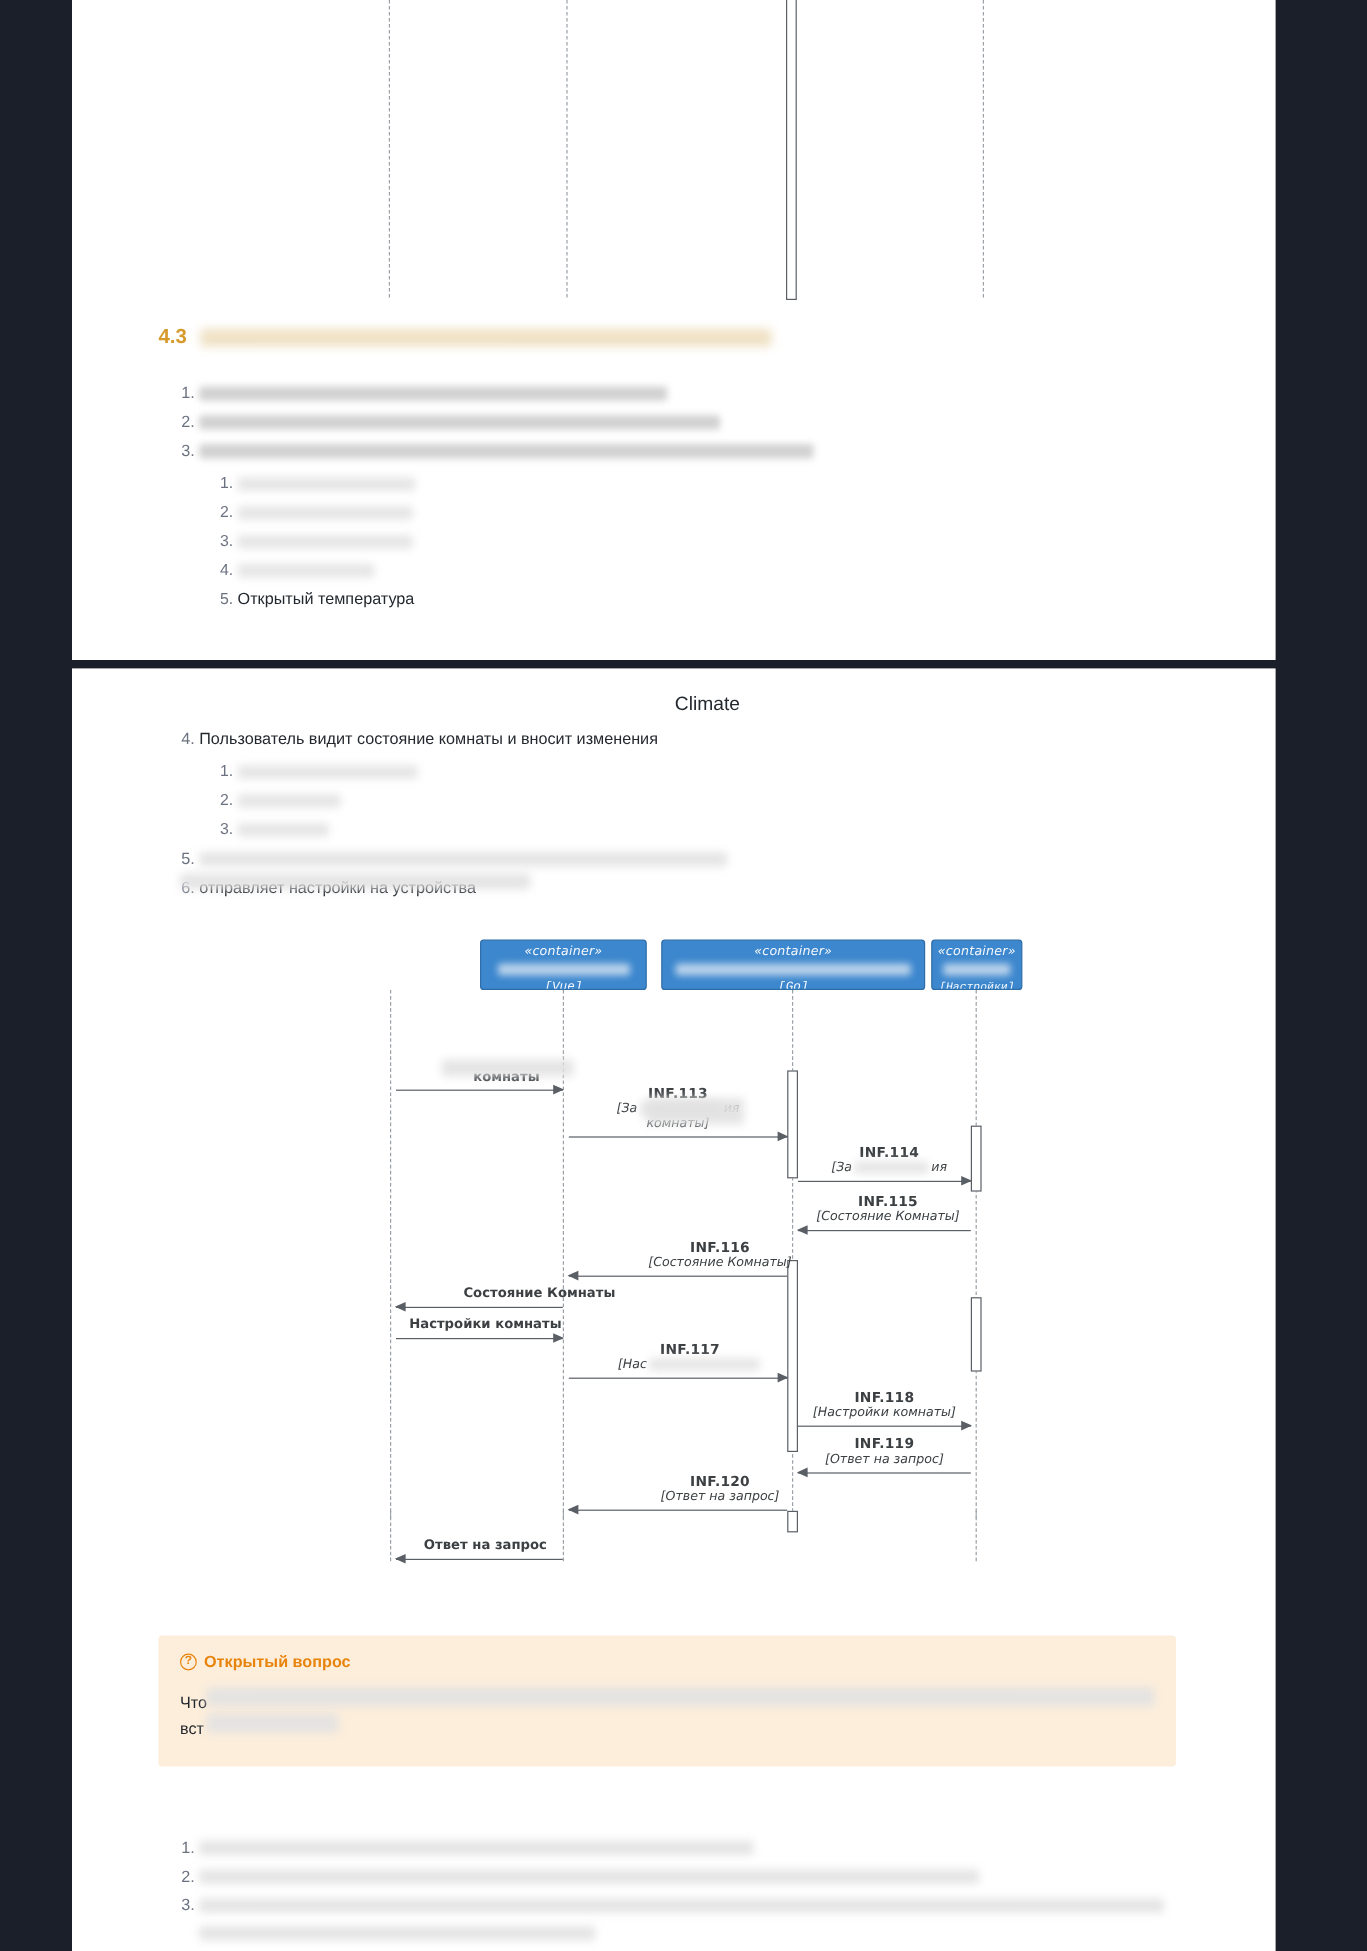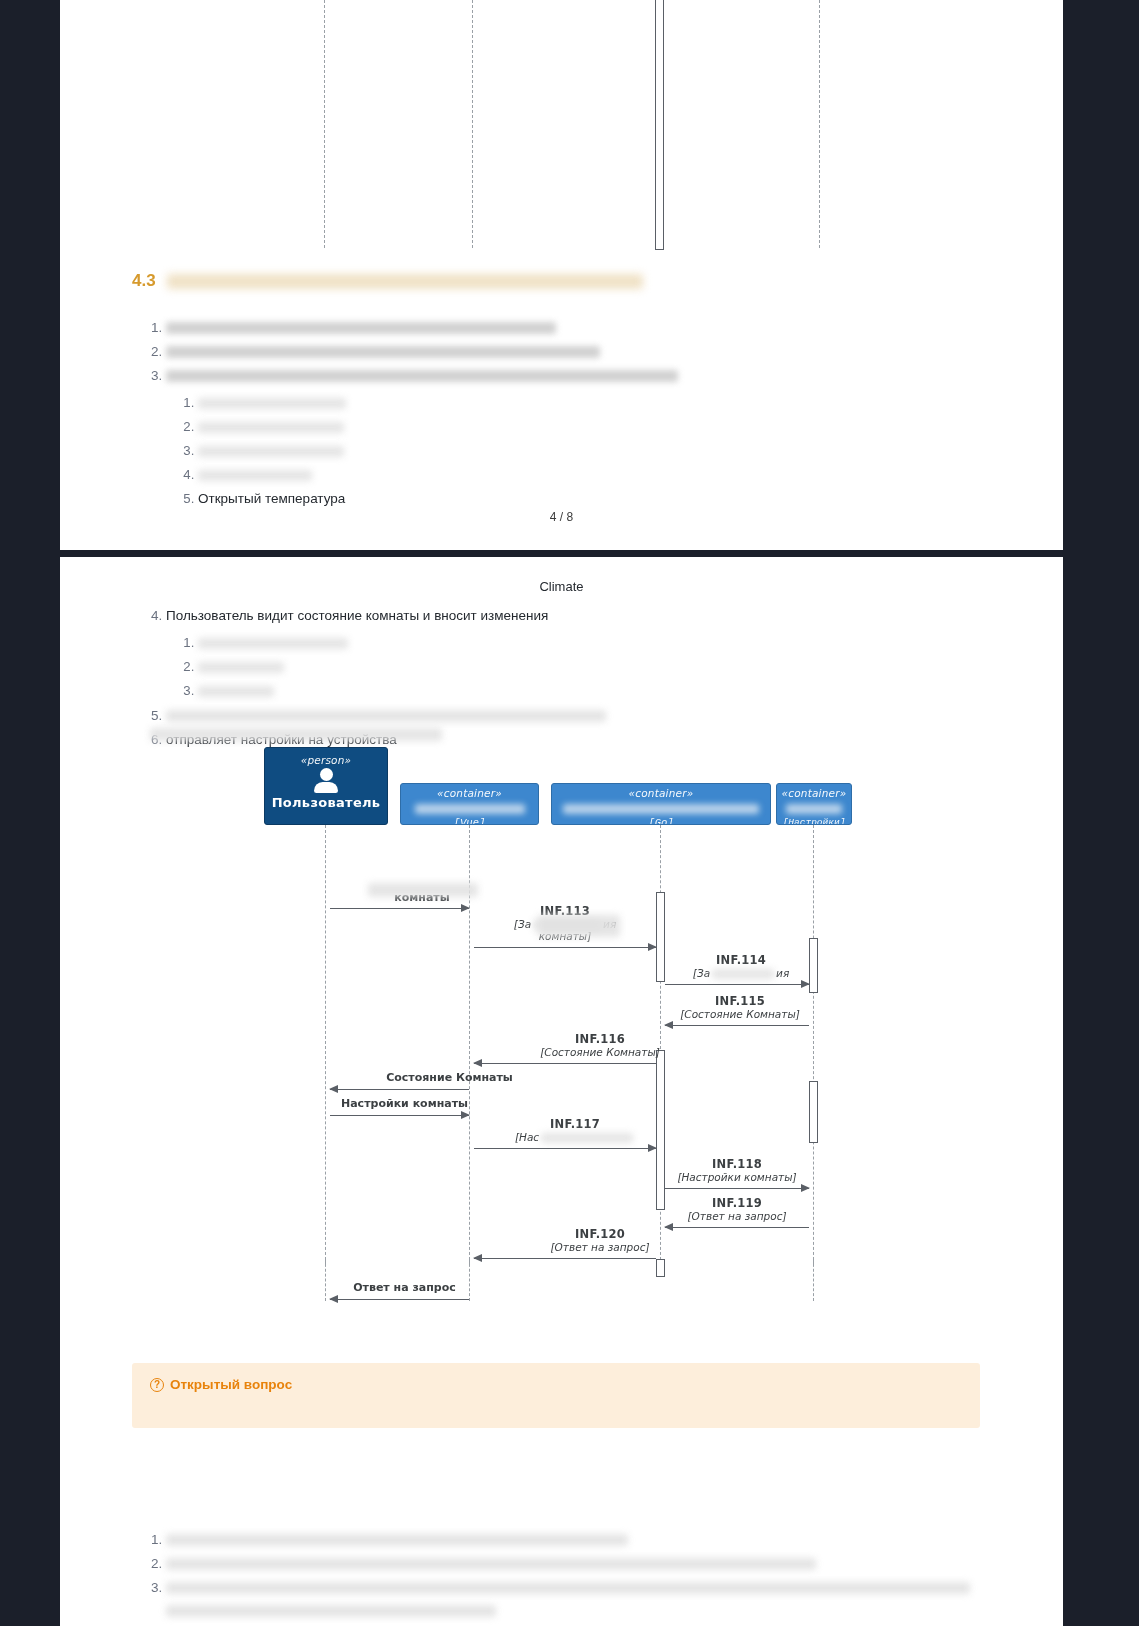--- a/index.html
+++ b/index.html
@@ -48,21 +48,21 @@
     line-height:23px;
   }
   ol.lvl2 > li { margin:1px 0; }
   ol.lvl1 > li::marker, ol.lvl2 > li::marker { color:#6b7280; }
 
   .pagenum {
     text-align:center; font-size:12px; color:#3b3b3b;
     font-family:"Liberation Sans", sans-serif;
   }
   .pagehead {
-    text-align:center; font-size:13px; color:#24292f;
+    text-align:center; font-size:16px; color:#24292f;margin-left:28px;
   }
 
   
   .seq { position:relative; }
   .lifeline {
     position:absolute; width:0; border-left:1px dashed #9aa0a6;
   }
   .activation {
     position:absolute; width:9px; background:#ffffff;
     border:1px solid #5a5f66;
@@ -204,21 +204,20 @@
             <span class="rd faint" style="width:114px;height:11px;"></span>
           </li>
           <li>
             <span class="doc-text">Открытый температура</span>
           </li>
         </ol>
       </li>
     </ol>
   </div>
 
-  <div class="pagenum" style="position:absolute; left:0; top:800px; width:1003px;">4 / 8</div>
 </div>
 
 <div class="page" id="page-5">
 
   <div class="pagehead" style="position:absolute; left:0; top:22px; width:1003px;">Climate</div>
 
   <div style="position:absolute; left:72px; top:46px; width:860px;">
     <ol class="lvl1" start="4">
       <li>
         <span class="doc-text">Пользователь видит состояние комнаты и вносит изменения</span>
@@ -239,28 +238,20 @@
       </li>
       <li>
         <span class="doc-text">отправляет настройки на устройства</span>
         <span class="rd faint" style="position:absolute; left:18px; width:292px; height:13px; margin-top:0;"></span>
       </li>
     </ol>
   </div>
 
   <div class="c4" style="position:absolute; left:0; top:190px; width:1003px; height:78px;">
 
-    <div class="c4box person" style="left:204px; top:0; width:124px; height:78px;">
-      <div class="stereo" style="margin-top:6px;">«person»</div>
-      <div class="person-glyph">
-        <div class="head"></div>
-          <div class="body"></div>
-      </div>
-      <div class="name" style="margin-top:2px;">Пользователь</div>
-    </div>
 
     <div class="c4box container" style="left:340px; top:36px; width:139px; height:42px;">
       <div class="stereo" style="margin-top:3px;">«container»</div>
       <div class="rd" style="width:110px;height:10px;margin-top:1px;background:#cfe0f0;"></div>
       <div class="tech">[Vue]</div>
     </div>
 
     <div class="c4box container" style="left:491px; top:36px; width:220px; height:42px;">
       <div class="stereo" style="margin-top:3px;">«container»</div>
       <div class="rd" style="width:196px;height:10px;margin-top:1px;background:#cfe0f0;"></div>
@@ -382,20 +373,27 @@
         <div class="head-l"></div>
     </div>
   </div>
 
 
   <div class="callout" style="position:absolute; left:72px; top:806px; width:848px;">
     <div class="title">
       <span class="qicon">?</span>
       <span>Открытый вопрос</span>
     </div>
+    <div class="body" style="position:relative;">
+      <span>Что</span>
+      <span class="rd faint" style="position:absolute; left:22px; top:-2px; width:790px; height:16px;"></span>
+      <br>
+      <span>вст</span>
+      <span class="rd faint" style="position:absolute; left:22px; top:20px; width:110px; height:16px;"></span>
+    </div>
   </div>
 
   <div style="position:absolute; left:72px; top:970px; width:880px;">
     <ol class="lvl1">
       <li>
         <span class="rd faint" style="width:462px;height:12px;"></span>
       </li>
       <li>
         <span class="rd faint" style="width:650px;height:12px;"></span>
       </li>

